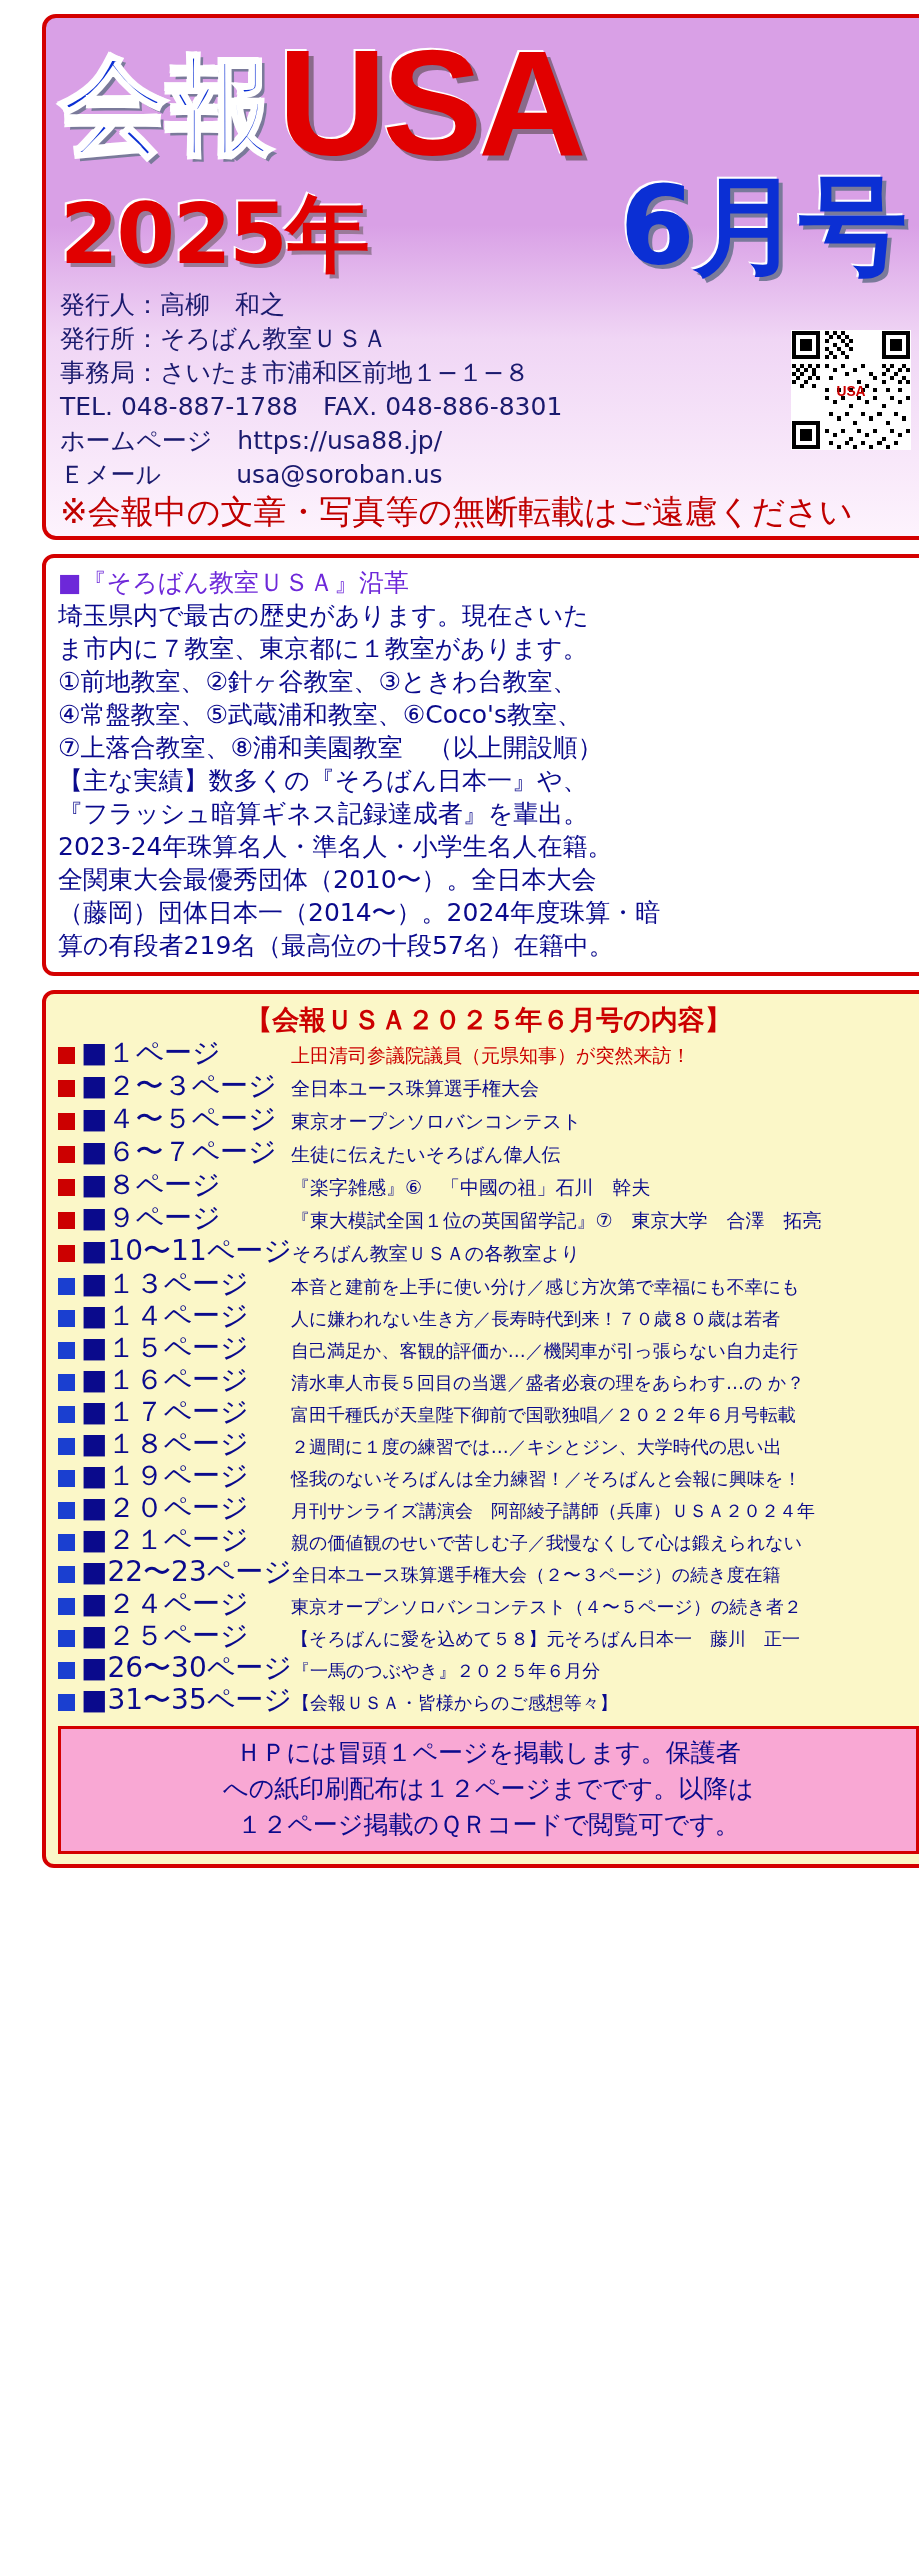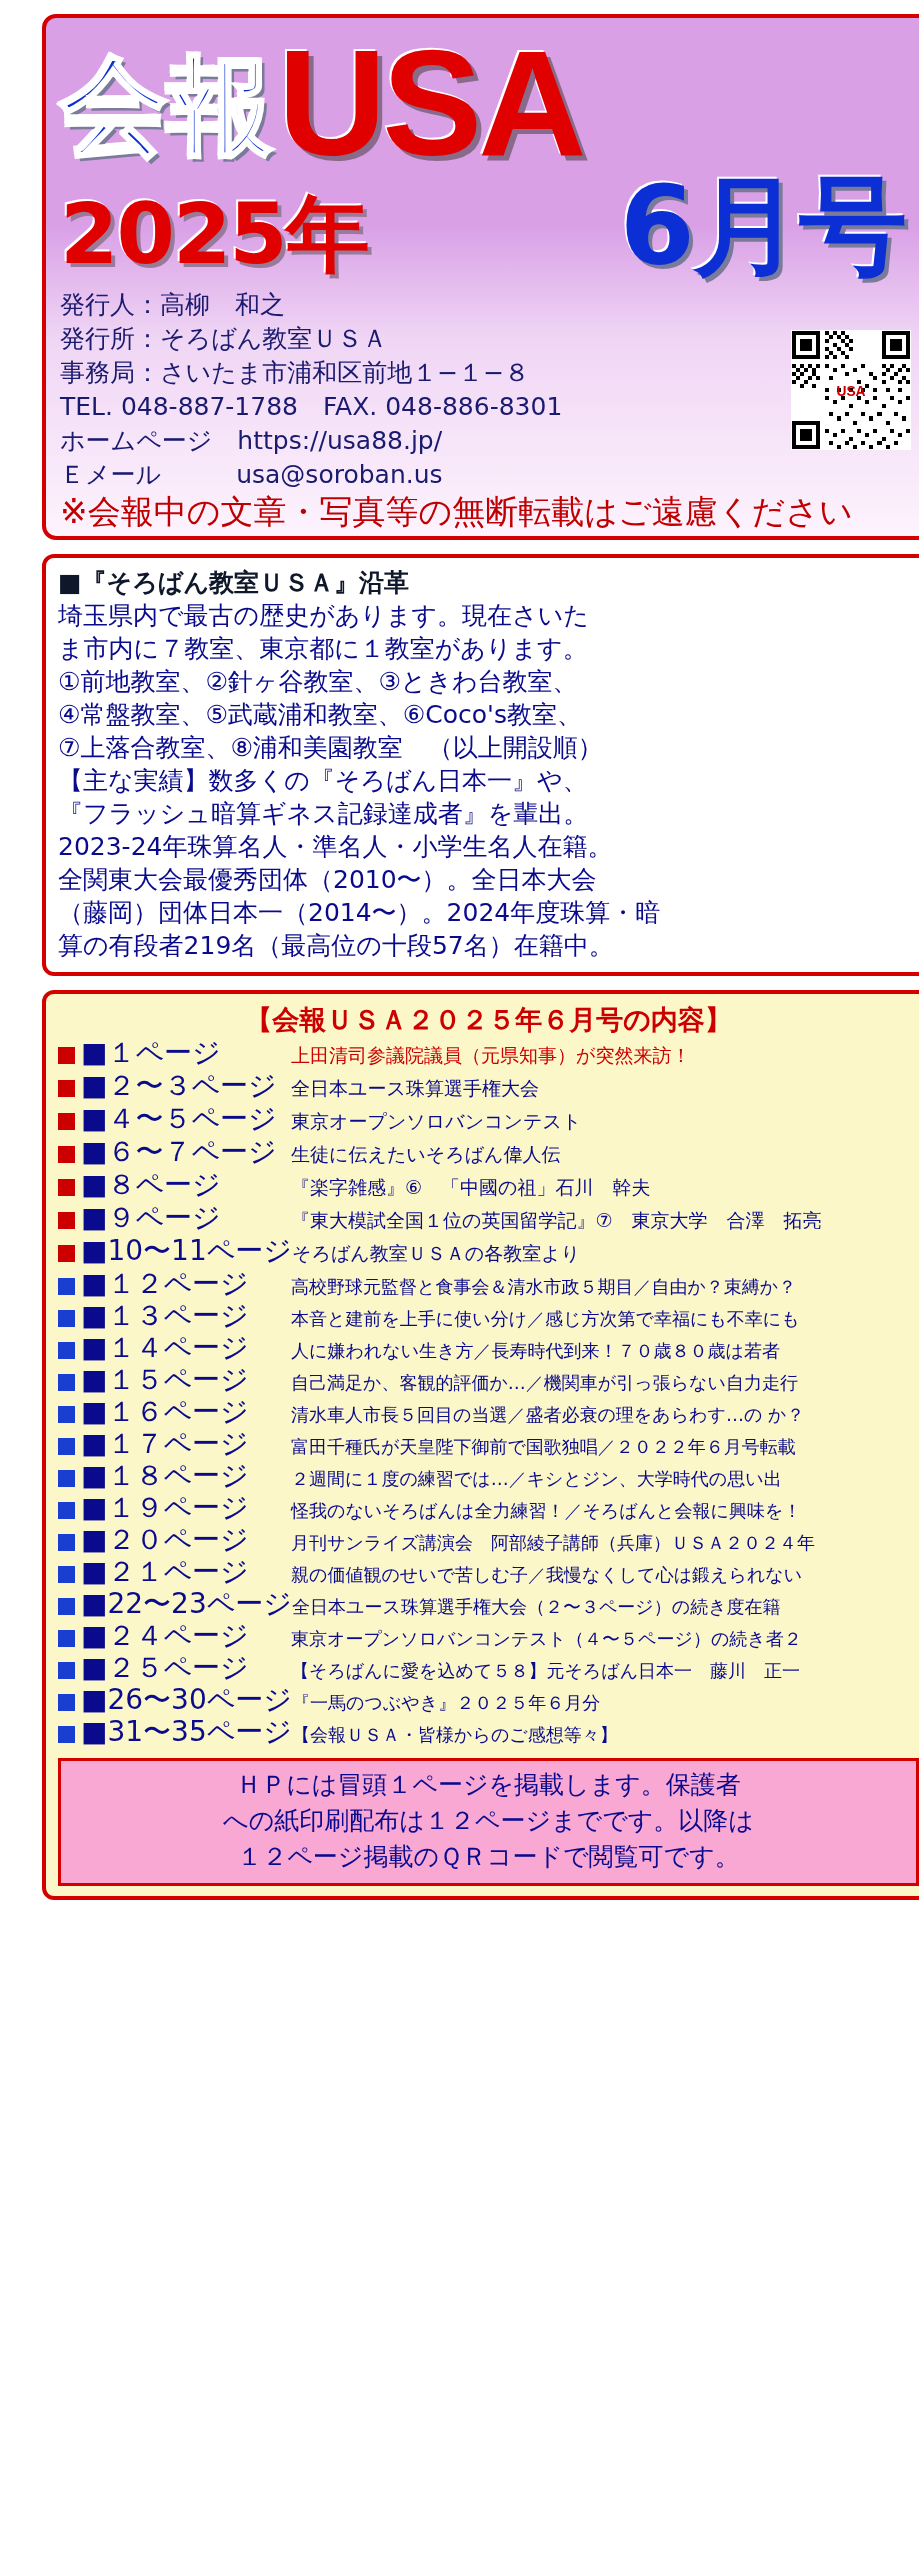--- a/index.html
+++ b/index.html
@@ -91,21 +91,21 @@
     border:4px solid #d40000;
     border-radius:12px;
     background:#ffffff;
     padding:8px 10px 10px 12px;
     box-sizing:border-box;
   }
   .history .ln{
     font-family:"DejaVu Sans",sans-serif;
     font-size:25px;line-height:33px;color:#0a0a8c;white-space:pre;
   }
-  .history .ln.hdr{color:#0f172a;font-weight:bold;}
+  .history .ln.hdr{color:#6d28d9;font-weight:normal;}
 
   
   .contents{
     margin-top:14px;
     border:4px solid #d40000;
     border-radius:12px;
     background:#fbf7c8;
     padding:8px 10px 10px 12px;
     box-sizing:border-box;
   }
@@ -355,25 +355,20 @@
         <span class="desc">『東大模試全国１位の英国留学記』⑦　東京大学　合澤　拓亮</span>
       </div>
     <div class="toc-row">
         <span class="bullet b-red"></span>
         <span class="pageno">■10〜11ページ</span>
         <span class="desc">そろばん教室ＵＳＡの各教室より</span>
       </div>
 
     <div class="toc-row">
         <span class="bullet b-blue"></span>
-        <span class="pageno">■１２ページ</span>
-        <span class="desc two">高校野球元監督と食事会＆清水市政５期目／自由か？束縛か？</span>
-      </div>
-    <div class="toc-row">
-        <span class="bullet b-blue"></span>
         <span class="pageno">■１３ページ</span>
         <span class="desc two">本音と建前を上手に使い分け／感じ方次第で幸福にも不幸にも</span>
       </div>
     <div class="toc-row">
         <span class="bullet b-blue"></span>
         <span class="pageno">■１４ページ</span>
         <span class="desc two">人に嫌われない生き方／長寿時代到来！７０歳８０歳は若者</span>
       </div>
     <div class="toc-row">
         <span class="bullet b-blue"></span>

